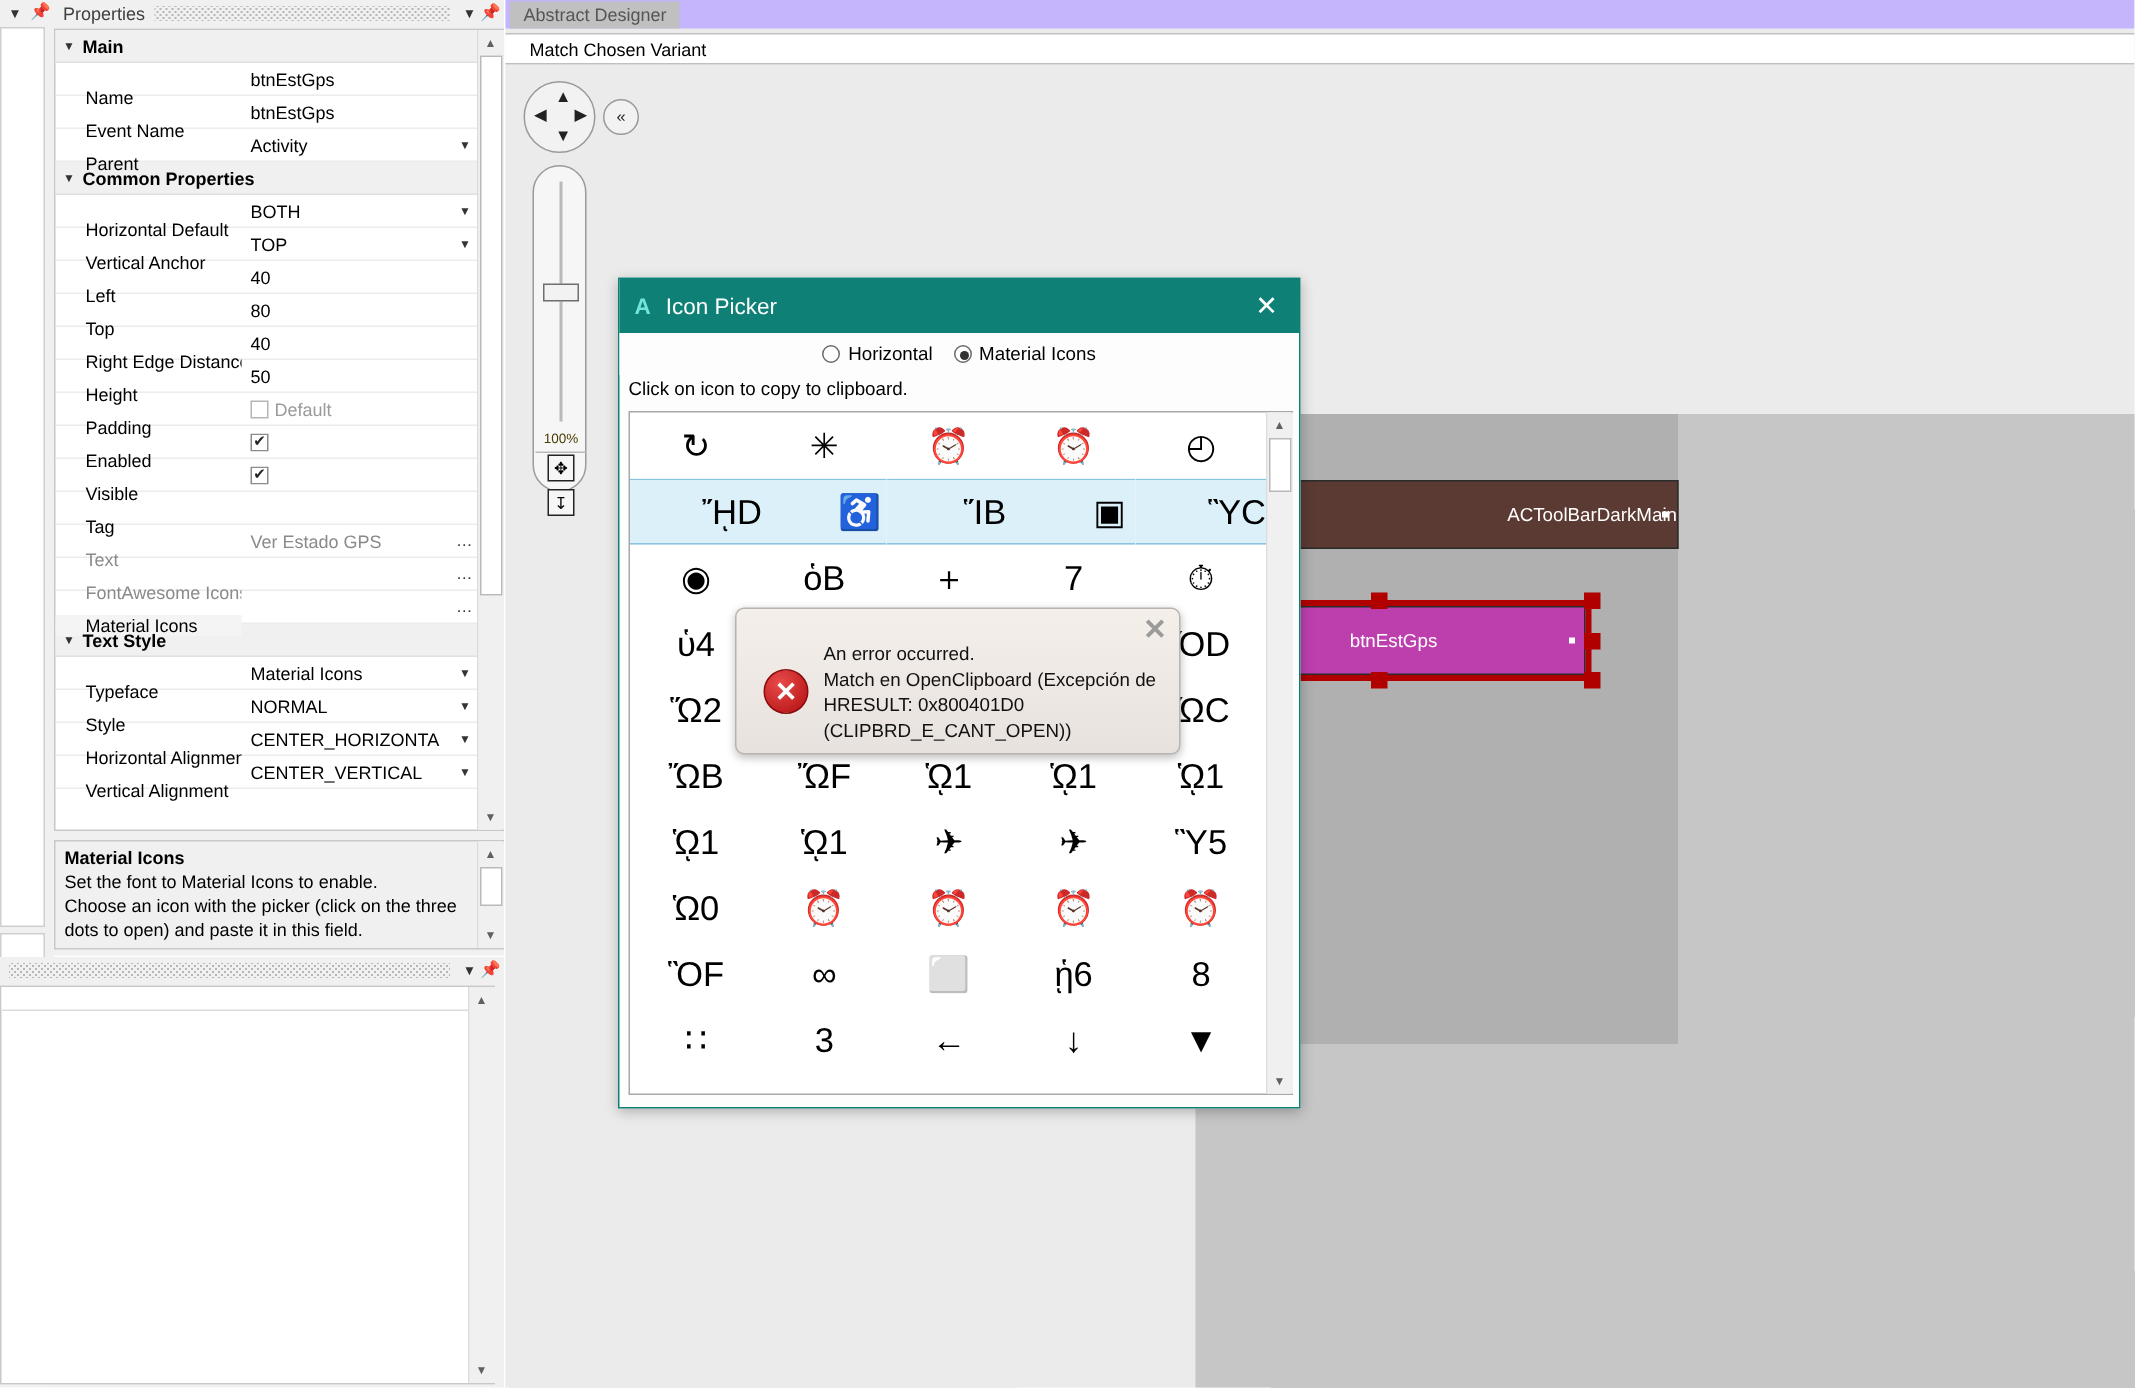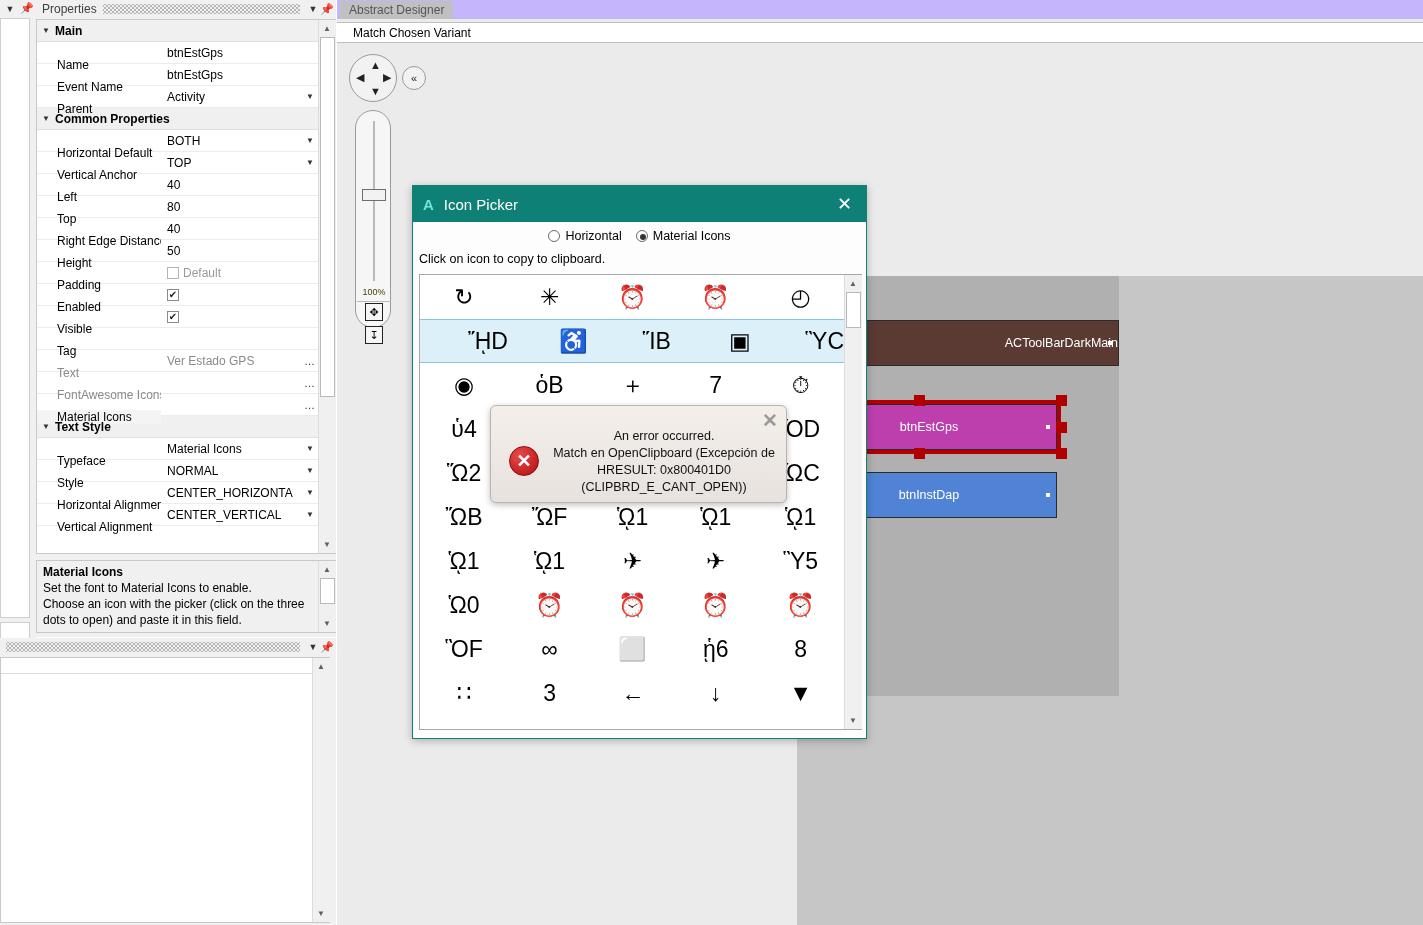--- a/index.html
+++ b/index.html
@@ -309,21 +309,21 @@
     font-weight: bold; cursor: pointer; line-height: 1;
   }
   .err-icon {
     position: absolute; left: 18px; top: 40px; width: 30px; height: 30px;
     border-radius: 50%; background: radial-gradient(circle at 35% 30%, #e84a4a, #b10f0f);
     border: 1px solid #8a0c0c; color: #fff; font-weight: bold; font-size: 18px;
     display: flex; align-items: center; justify-content: center;
   }
   .err-body {
     position: absolute; left: 58px; top: 22px; width: 230px;
-    font-size: 12.5px; line-height: 17px; color: #111; text-align: center;
+    font-size: 12.5px; line-height: 17px; color: #111;
   }
 
   .white-strip {
     position: absolute; left: 0; top: 660px; width: 36px; height: 265px;
     background: #fff;
   }
 </style>
 </head>
 <body>
 
@@ -370,24 +370,20 @@
           <span class="anchor-dot"></span>
         </div>
         <div class="sel-border">
           <span class="handle" style="left:113px;top:-9px;"></span>
           <span class="handle" style="left:255px;top:-9px;"></span>
           <span class="handle" style="left:255px;top:18px;"></span>
           <span class="handle" style="left:255px;top:44px;"></span>
           <span class="handle" style="left:113px;top:44px;"></span>
         </div>
 
-        <div class="btn-dap">
-          <span>btnInstDap</span>
-          <span class="anchor-dot"></span>
-        </div>
       </div>
     </div>
   </div>
 
   <div class="white-strip"></div>
   <div class="far-left">
     <div class="far-left-hdr">
       <span class="tiny-btn">▼</span>
       <span class="tiny-btn pin-glyph">📌</span>
     </div>

